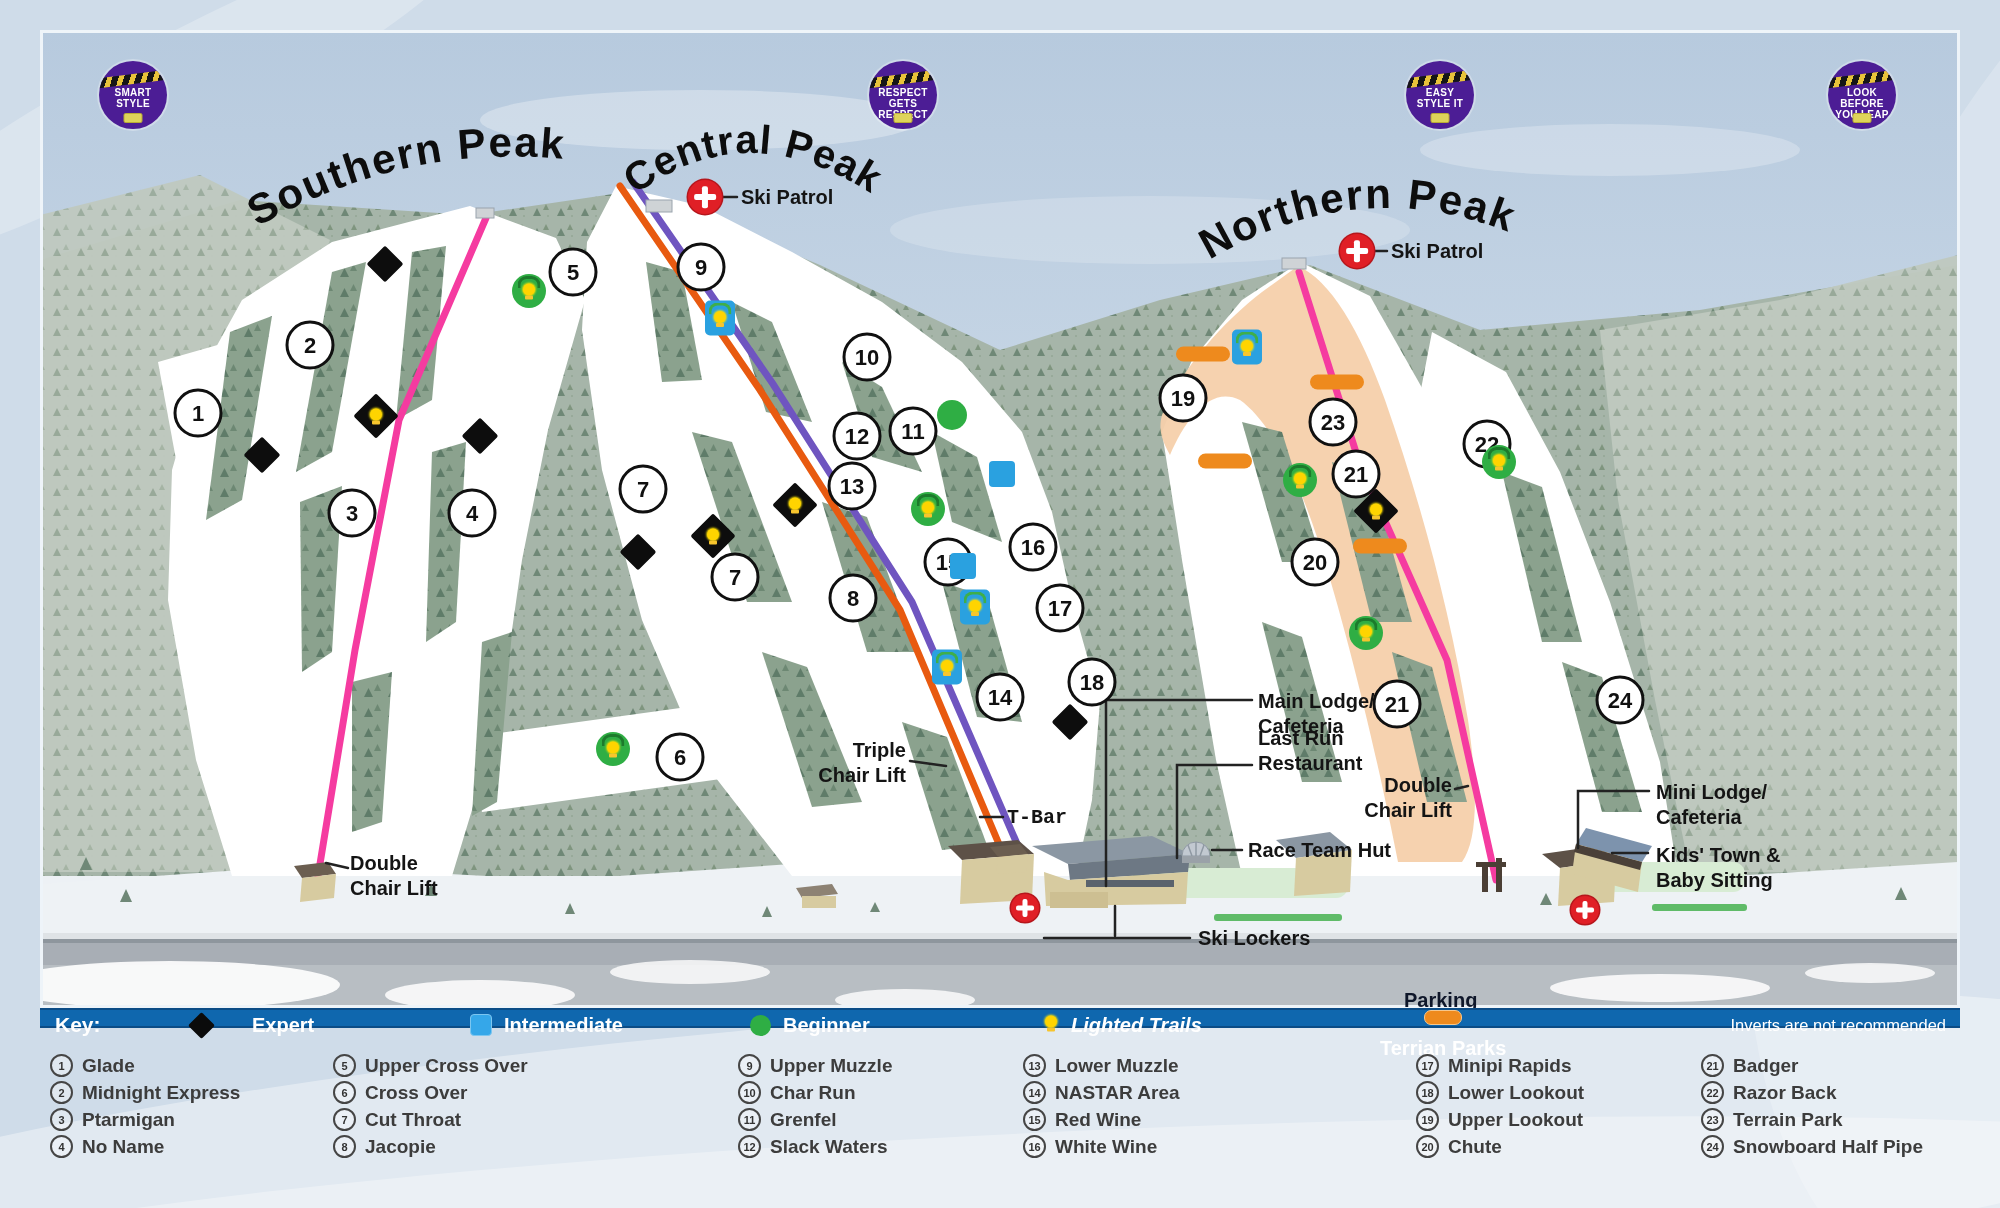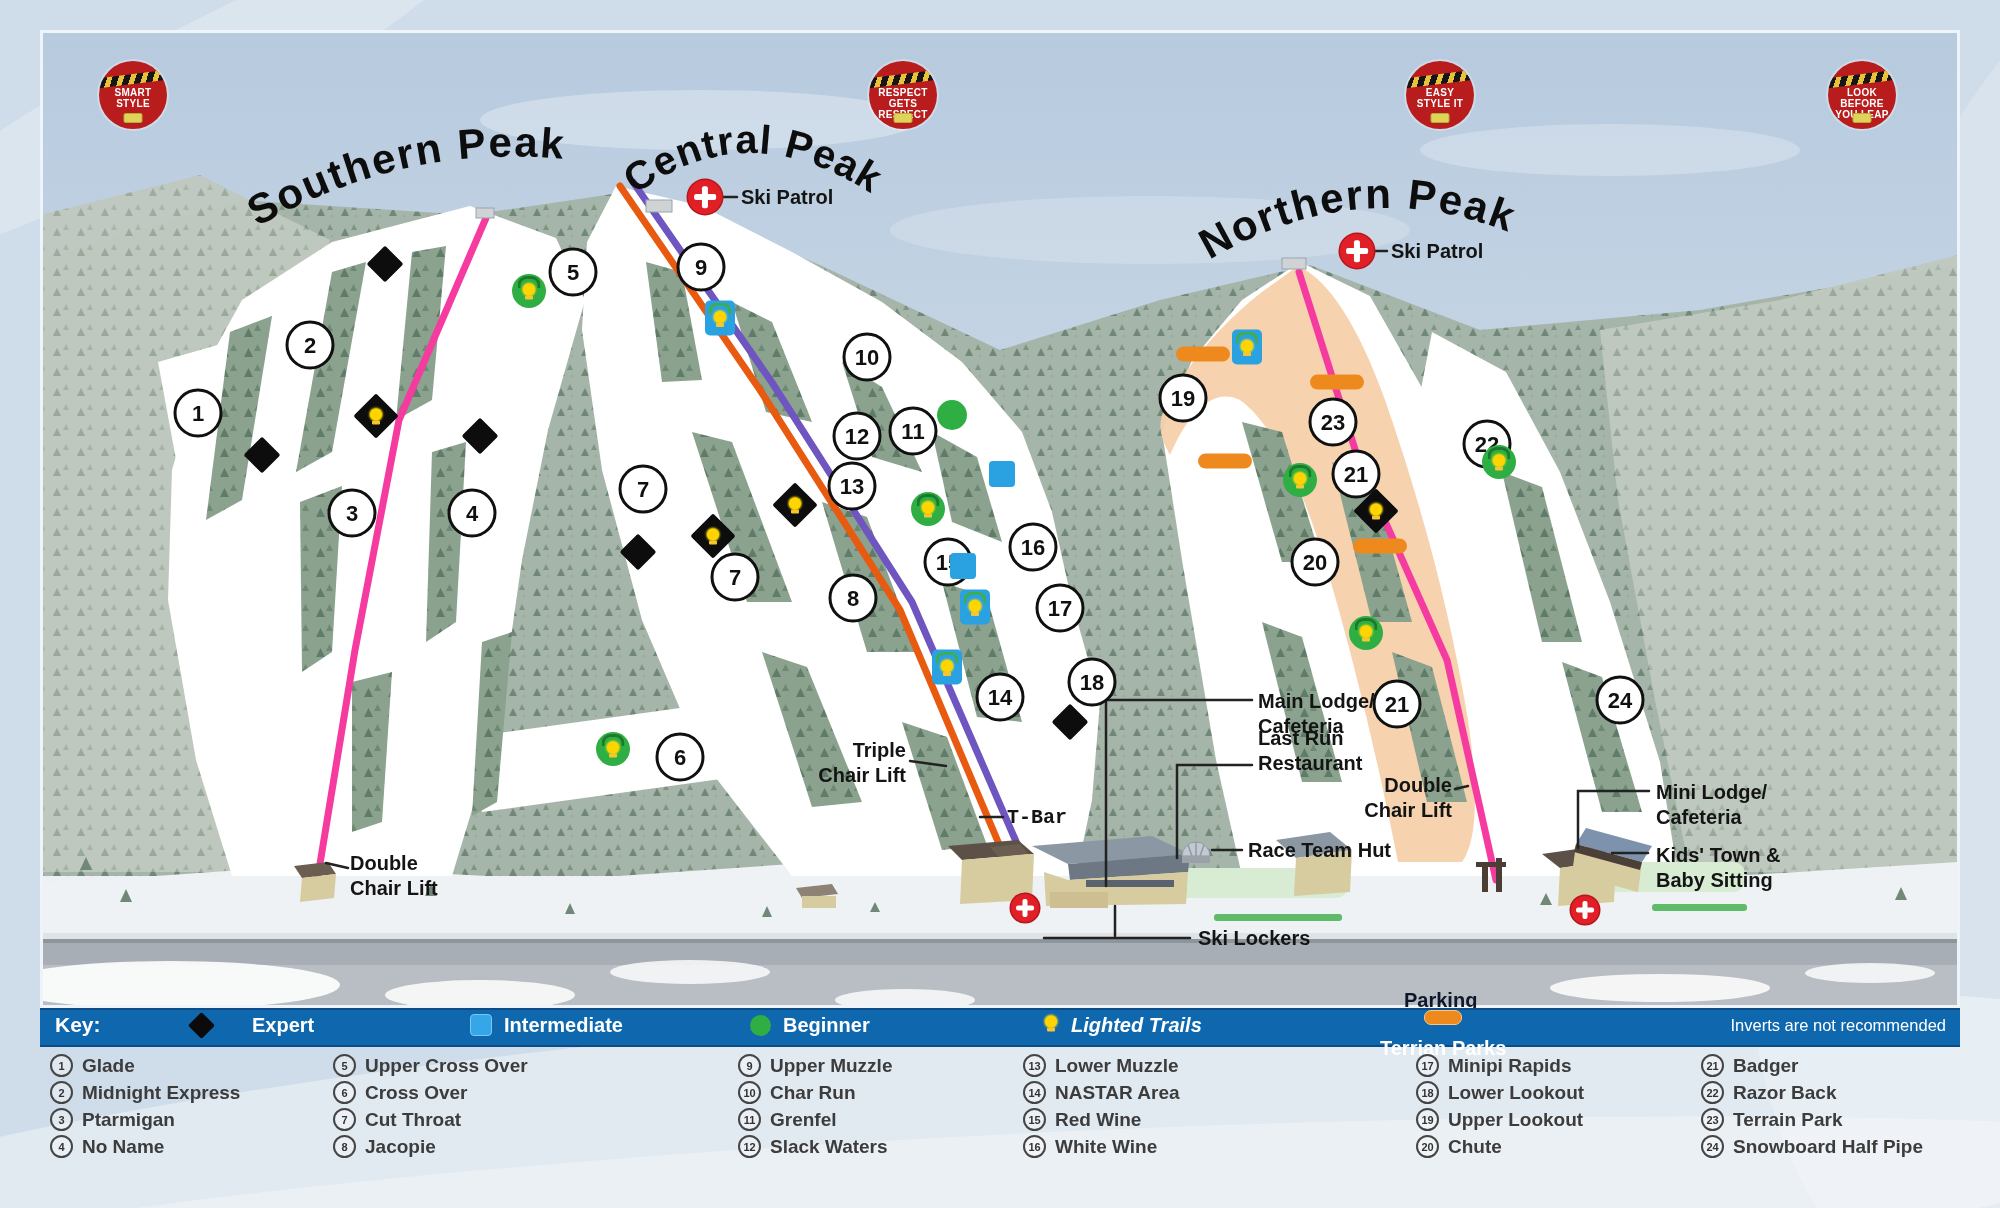--- a/index.html
+++ b/index.html
@@ -43,31 +43,31 @@
   .mk-dot.lit .glow{border-color:#1d7a2c;}
 
   
   .map-label{font:600 20px "Liberation Sans",sans-serif;color:#141414;line-height:25px;white-space:nowrap;
     transform:translate(0,-50%);}
   .map-label.r{transform:translate(-100%,-50%);text-align:right;}
   .map-label.plain{color:#0f172a;}
   .map-label .line{display:block;}
 
   
-  .badge{width:68px;height:68px;border-radius:50%;background:#b91c1c;overflow:hidden;
+  .badge{width:68px;height:68px;border-radius:50%;background:#4c1d95;overflow:hidden;
     transform:translate(-50%,-50%);box-shadow:0 0 0 2px rgba(255,255,255,.3);}
   .badge .stripe{position:absolute;left:-10px;right:-10px;top:13px;height:10px;transform:rotate(-7deg);
     background:repeating-linear-gradient(115deg,#161616 0 6px,#e8c33a 6px 11px);}
   .badge .btxt{position:absolute;top:26px;left:0;width:100%;text-align:center;
     font:700 10px/11px "Liberation Sans",sans-serif;color:#fff;text-transform:uppercase;letter-spacing:.3px;}
   .badge .btag{position:absolute;bottom:6px;left:50%;transform:translateX(-50%);
     width:17px;height:8px;background:#ded45a;border-radius:2px;border:1px solid #b9ad35;}
 
   
-  #keybar{position:absolute;left:40px;top:1008px;width:1920px;height:39px;z-index:4;
+  #keybar{position:absolute;left:40px;top:1008px;width:1920px;height:20px;z-index:4;
     background:#0f67ae;border-top:2px solid #0b4c86;border-bottom:2px solid #0b4c86;box-sizing:border-box;}
   #keybar .kitem{position:absolute;top:0;height:30px;display:flex;align-items:center;gap:12px;
     color:#fff;font:700 20px "Liberation Sans",sans-serif;}
   #keybar .klabel{position:absolute;left:15px;top:0;height:30px;display:flex;align-items:center;
     color:#fff;font:700 21px "Liberation Sans",sans-serif;}
   #keybar .note{position:absolute;right:14px;top:0;height:30px;display:flex;align-items:center;
     color:#fff;font:400 16.5px "Liberation Sans",sans-serif;}
   .lg{position:relative;display:inline-block;flex:none;}
   .i-diamond{width:19px;height:19px;background:#0b0b0b;transform:rotate(45deg);border-radius:2px;margin:0 4px;}
   .i-square{width:20px;height:20px;background:#35a7e9;border-radius:4px;border:1px solid #7cc6f0;}

